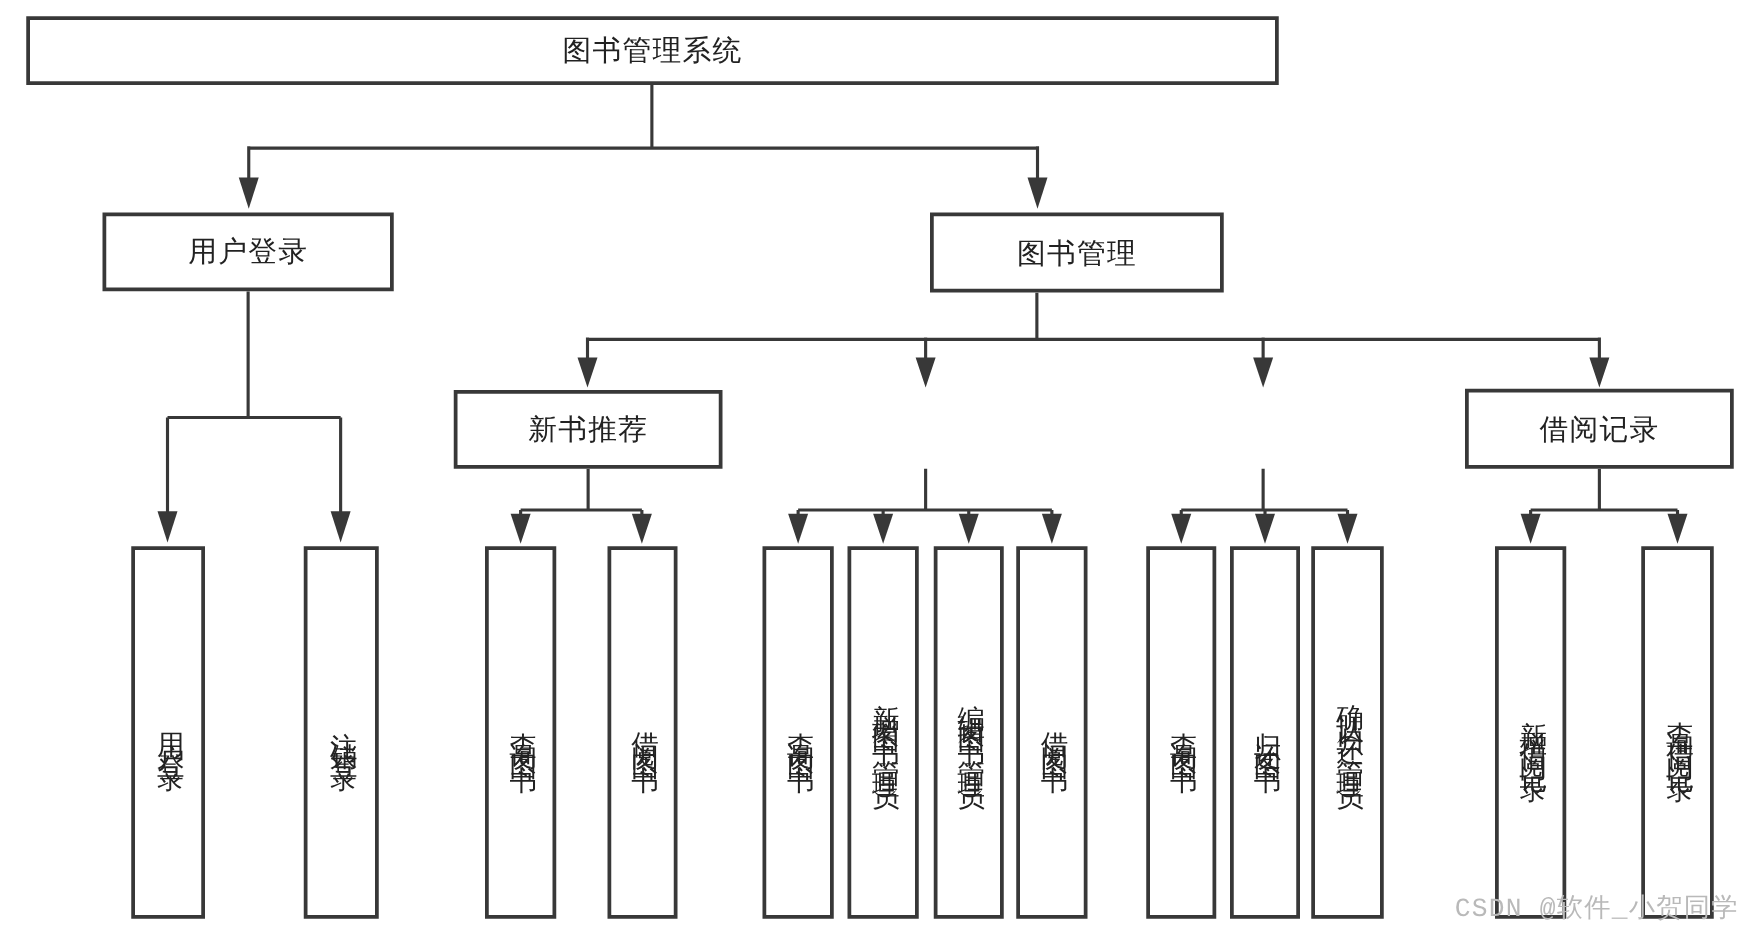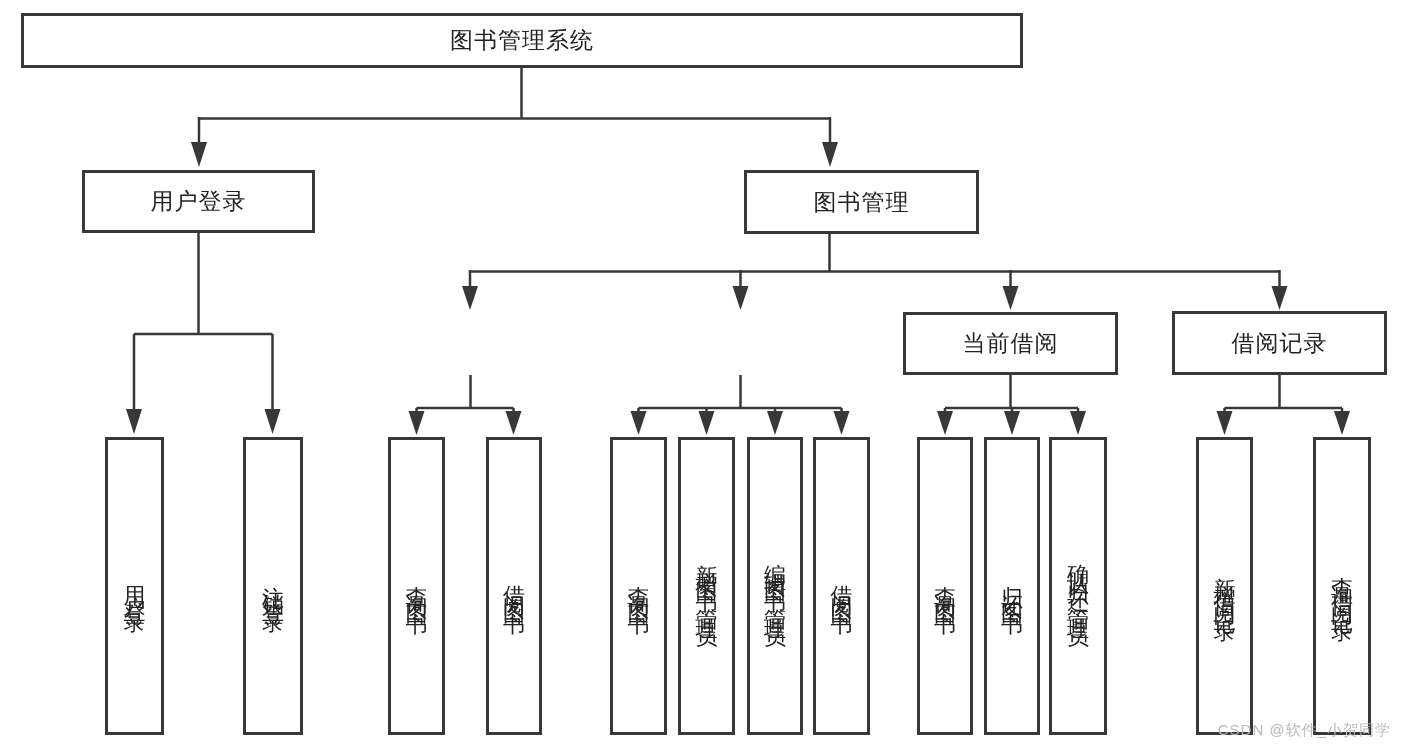--- a/index.html
+++ b/index.html
@@ -1,34 +1,34 @@
 <!DOCTYPE html>
 <html><head>
 <meta charset="utf-8">
 <style>
   html,body{margin:0;padding:0;background:#ffffff;}
   .canvas{
     position:relative;width:1405px;height:747px;background:#ffffff;overflow:hidden;
-    font-family:Liberation Sans, sans-serif;
+    font-family:Liberation Mono, monospace;
   }
   .wires{position:absolute;left:0;top:0;width:1405px;height:747px;z-index:1;}
   .node{
     position:absolute;box-sizing:border-box;background:#ffffff;
     border:3px solid #383838;color:#222222;z-index:2;
     display:flex;align-items:center;justify-content:center;
   }
   .h{font-size:23px;letter-spacing:1px;white-space:nowrap;}
   .v{padding:4px 0;}
   .v .vtxt{
     writing-mode:vertical-rl;text-orientation:mixed;
     font-size:22px;letter-spacing:9px;line-height:1;white-space:nowrap;
   }
   .watermark{
     position:absolute;right:14px;bottom:7px;z-index:5;
-    font-size:15px;color:#b9b9b9;letter-spacing:1px;white-space:nowrap;
+    font-size:21px;color:#b9b9b9;letter-spacing:1px;white-space:nowrap;
   }
 </style>
 </head>
 <body>
 
 <div class="canvas">
 
   <svg class="wires" width="1405" height="747" viewBox="0 0 1405 747" fill="none" stroke="#383838" stroke-width="2.5">
     <g>
       <path d="M521.5 68 V118.5 M199 118.5 H830 M199 117 V148 M830 117 V148"></path>
@@ -70,21 +70,21 @@
       <polygon fill="#383838" stroke="none" points="1216.5,411 1232.5,411 1224.5,435"></polygon>
       <polygon fill="#383838" stroke="none" points="1334,411 1350,411 1342,435"></polygon>
     </g>
   </svg>
 
   <div class="node h" style="left:21px;top:13px;width:1002px;height:55px">图书管理系统</div>
 
   <div class="node h" style="left:82px;top:170px;width:233px;height:63px">用户登录</div>
   <div class="node h" style="left:744px;top:170px;width:235px;height:64px">图书管理</div>
 
-  <div class="node h" style="left:903px;top:312px;width:215px;height:63px">当前借阅</div>
+  <div class="node h" style="left:363px;top:312px;width:215px;height:63px">新书推荐</div>
   <div class="node h" style="left:1172px;top:311px;width:215px;height:64px">借阅记录</div>
 
   <div class="node v" style="left:105px;top:437px;width:59px;height:298px">
     <span class="vtxt">用户登录</span>
   </div>
   <div class="node v" style="left:243px;top:437px;width:60px;height:298px">
     <span class="vtxt">注销登录</span>
   </div>
 
   <div class="node v" style="left:388px;top:437px;width:57px;height:298px">

